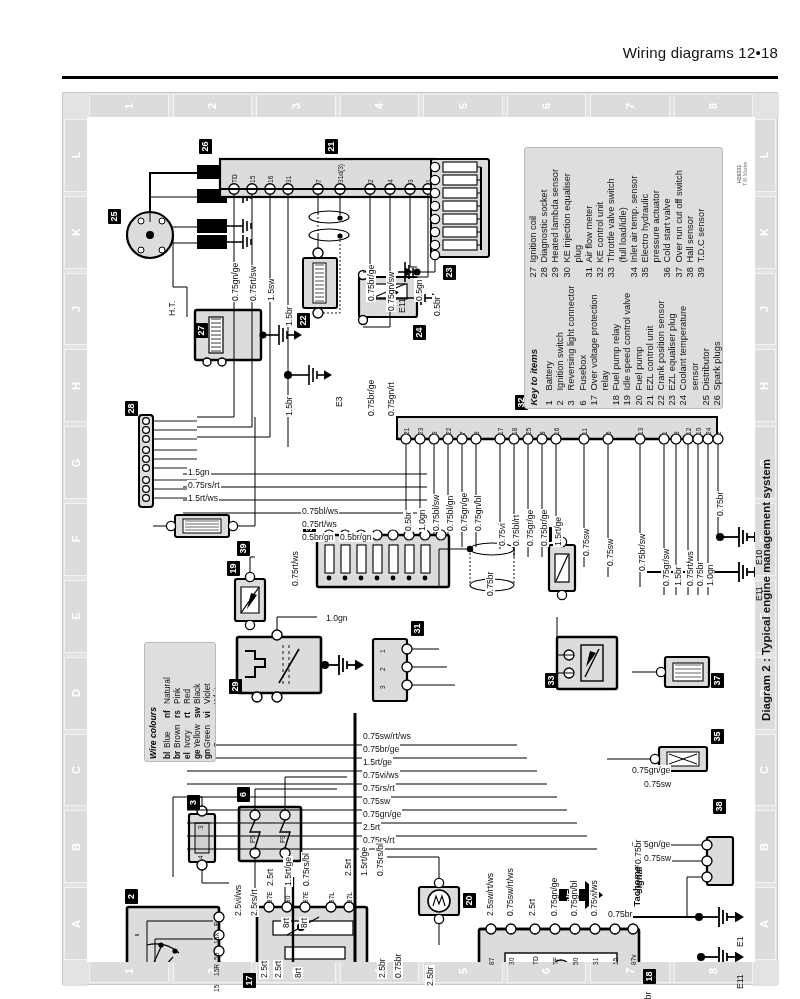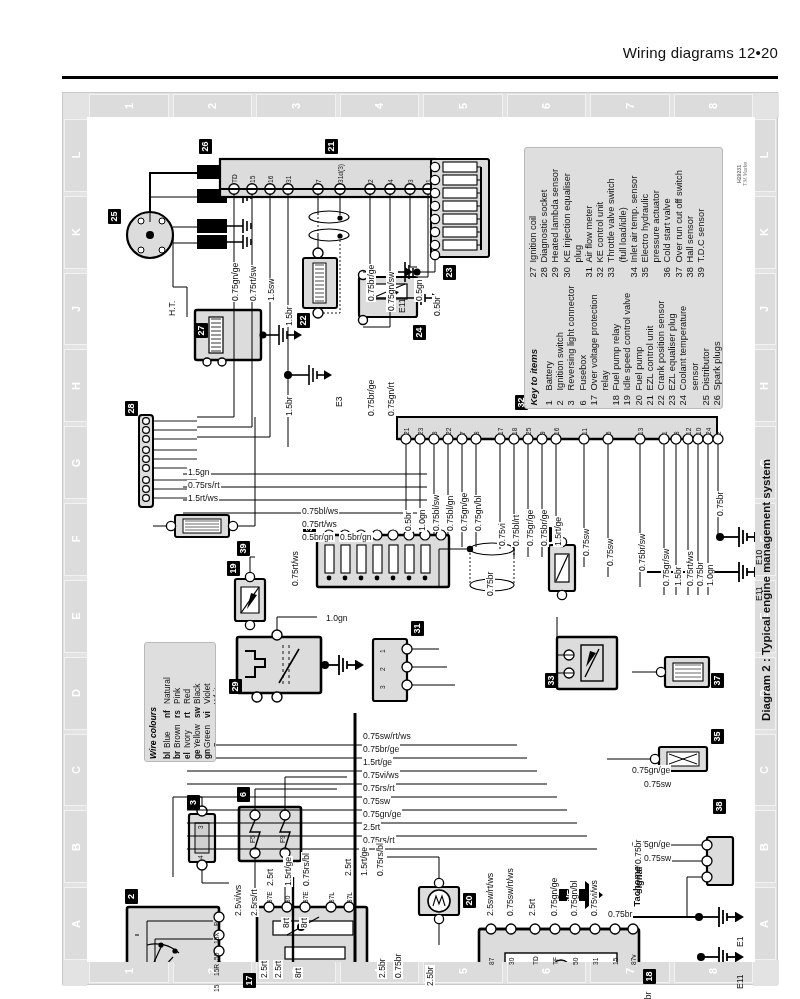--- a/index.html
+++ b/index.html
@@ -71,21 +71,21 @@
   .gnd-label{position:absolute;font-size:8.6px;color:#111;transform:rotate(-90deg);transform-origin:left top;white-space:nowrap;}
   .tacho-label{position:absolute;font-size:9.4px;font-weight:bold;line-height:10.5px;text-align:center;color:#111;}
   .tacho-label span{display:block;transform:rotate(-90deg);transform-origin:center;white-space:nowrap;}
   .arrowtag{position:absolute;color:#fff;font-size:9px;font-weight:bold;}
   .arrowtag span{display:block;transform:rotate(-90deg);}
 </style>
 </head>
 <body>
 
 <div id="page-header">
-  <div id="header-title">Wiring diagrams  12•20</div>
+  <div id="header-title">Wiring diagrams  12•18</div>
   <div id="header-rule"></div>
 </div>
 
 <div id="diagram-frame">
 
   <div class="gutter" id="gutter-top"></div>
   <div class="gutter" id="gutter-bottom"></div>
   <div class="gutter" id="gutter-left"></div>
   <div class="gutter" id="gutter-right"></div>
 

